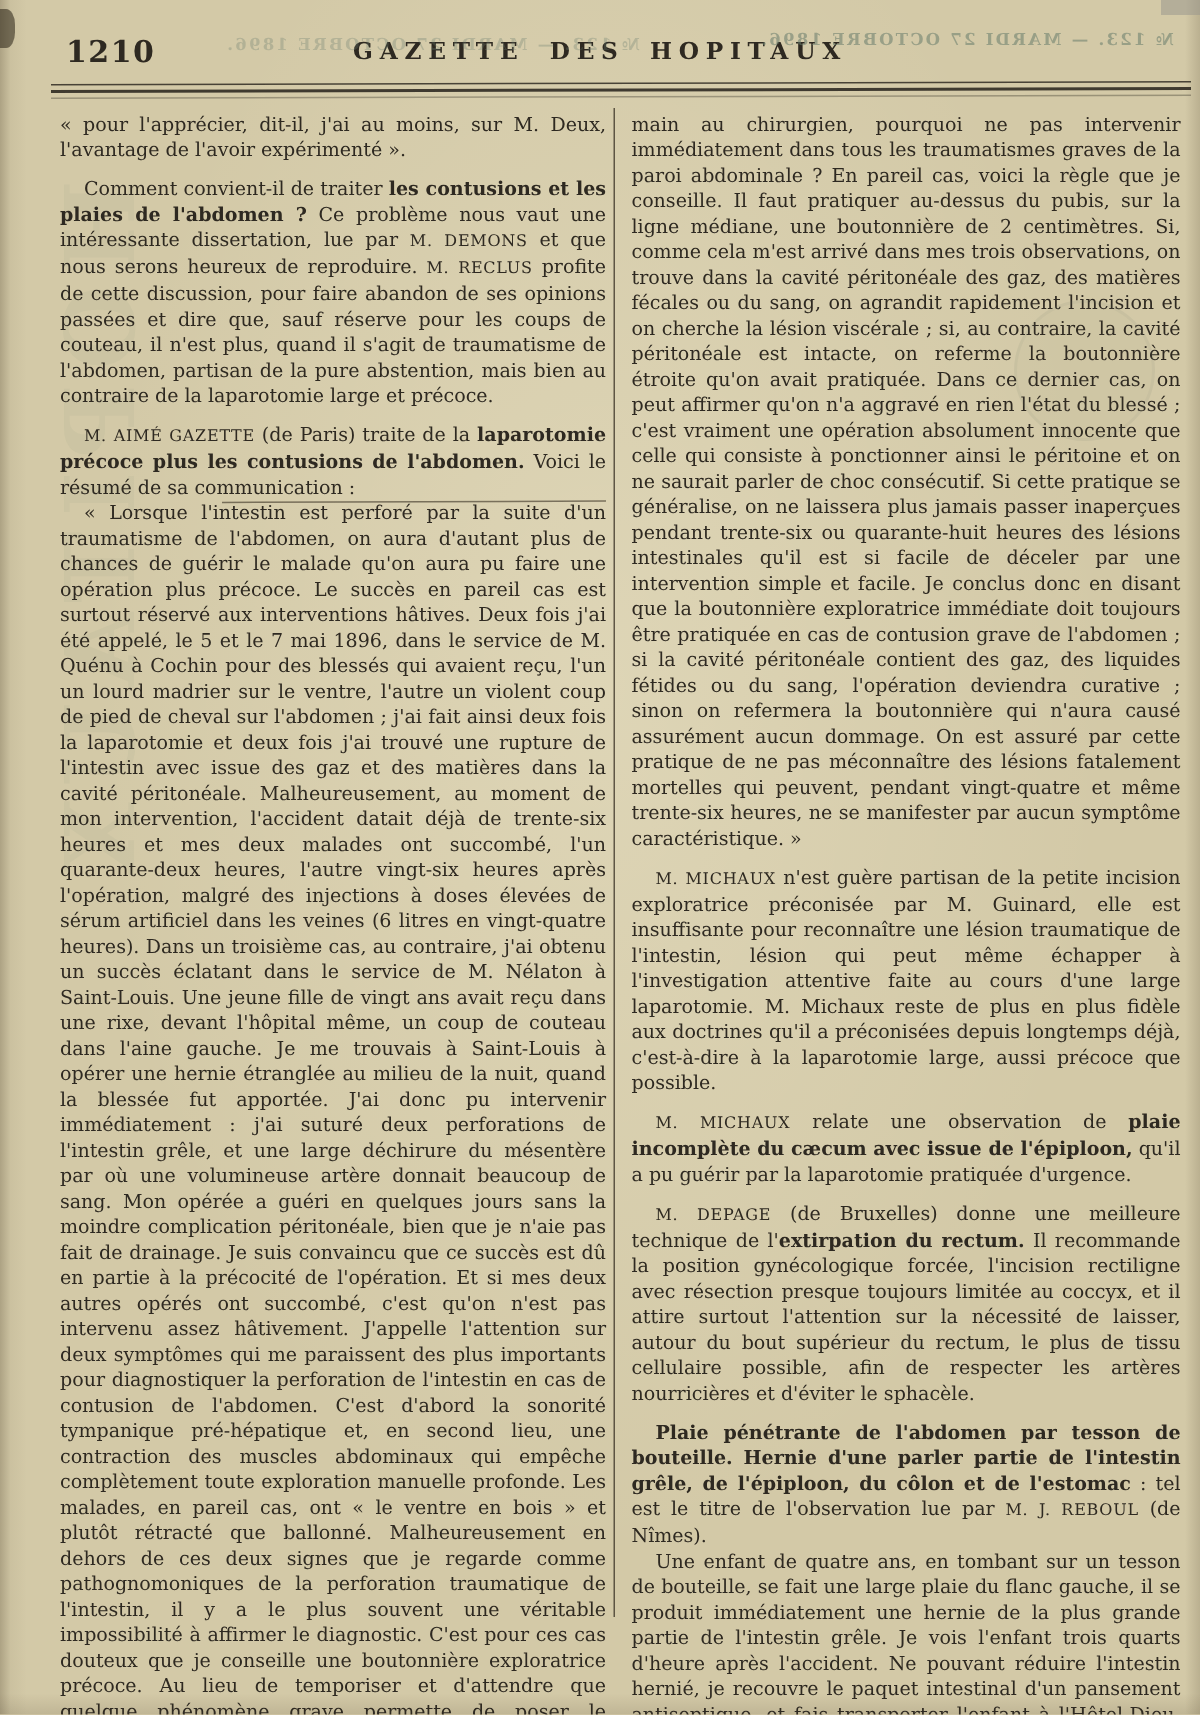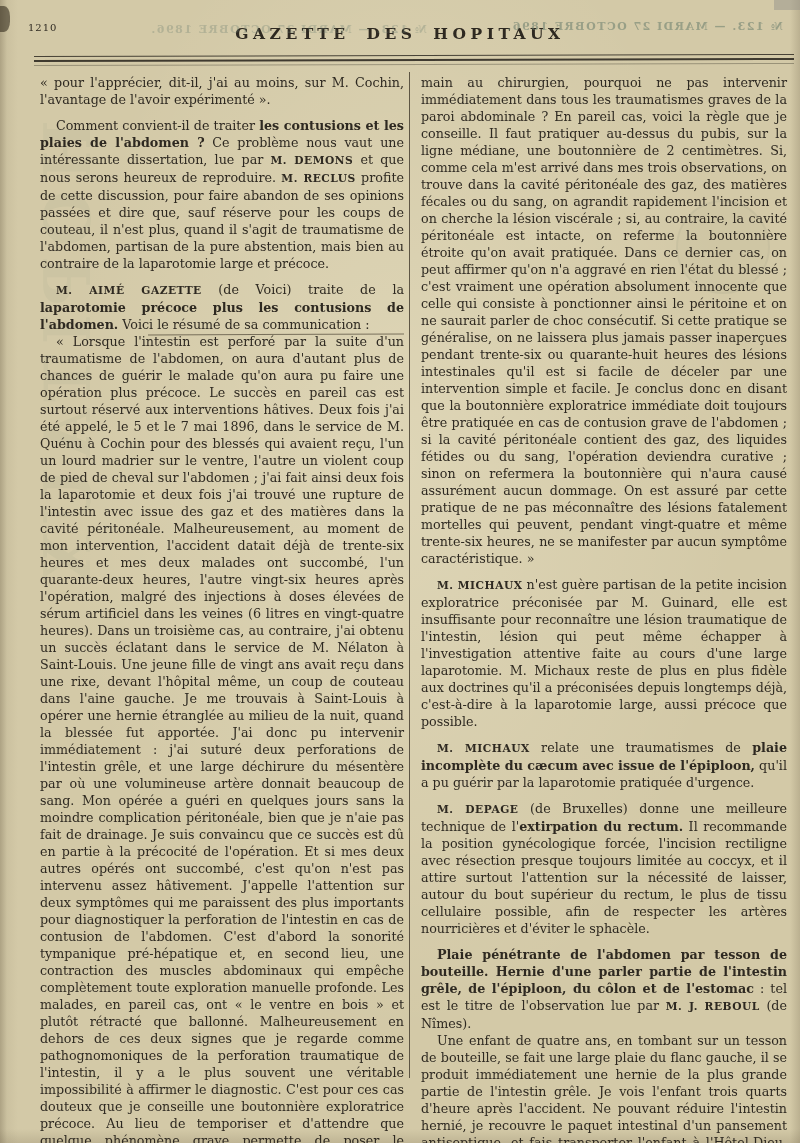--- a/index.html
+++ b/index.html
@@ -13,21 +13,21 @@
     background:
       radial-gradient(ellipse at 50% 40%, rgba(255,250,228,0.25) 0%, rgba(0,0,0,0) 60%),
       linear-gradient(90deg, rgba(74,62,40,0.28) 0px, rgba(74,62,40,0.06) 7px, rgba(0,0,0,0) 18px),
       linear-gradient(270deg, rgba(74,62,40,0.18) 0px, rgba(0,0,0,0) 10px),
       linear-gradient(0deg, rgba(74,62,40,0.14) 0px, rgba(0,0,0,0) 14px),
       #d3c9a7;
     color:#2e2921;
   }
   .corner-tl{position:absolute;left:0;top:6px;width:10px;height:26px;background:rgba(40,32,20,0.55);border-radius:0 60% 60% 0/0 40% 40% 0;}
   .corner-tr{position:absolute;right:0;top:0;width:26px;height:10px;background:rgba(150,148,140,0.5);}
-  .page-num{position:absolute;left:28px;top:22px;font-size:10px;font-weight:normal;letter-spacing:1px;}
+  .page-num{position:absolute;left:44px;top:22px;font-size:20px;font-weight:bold;letter-spacing:1px;}
   .journal-title{
     position:absolute;left:0;top:24px;width:100%;text-align:center;
     font-size:15.5px;font-weight:bold;letter-spacing:4.5px;word-spacing:7px;
   }
   .ghost{
     position:absolute;transform:scaleX(-1);
     color:rgba(104,124,108,0.55);font-size:11px;font-weight:bold;letter-spacing:1.5px;
     white-space:nowrap;
   }
   .ghost-right{right:18px;top:20px;}
@@ -42,21 +42,21 @@
   .rule-1{top:55px;height:1px;opacity:.85;transform:rotate(-0.15deg);}
   .rule-2{top:59px;height:2px;opacity:.9;transform:rotate(-0.15deg);}
   .rule-3{top:64px;height:1px;opacity:.35;transform:rotate(-0.15deg);}
   .divider{position:absolute;left:409px;top:72px;width:1px;height:1006px;background:rgba(52,44,32,0.75);}
   .col{position:absolute;top:74px;font-size:12.7px;line-height:17px;text-align:justify;hyphens:auto;-webkit-hyphens:auto;}
   .col-left{left:40px;width:364px;}
   .col-right{left:421px;width:366px;}
   .col p{margin:0;}
   .col p.indent{text-indent:16px;}
   .col p.space{margin-top:9px;}
-  .sc{font-size:0.84em;letter-spacing:0.5px;font-weight:bold;}
+  .sc{font-size:0.84em;letter-spacing:0.5px;}
   .b{font-weight:bold;}
   .artifact-line{position:absolute;left:148px;top:334px;width:256px;height:1px;background:rgba(55,46,34,0.6);transform:rotate(-0.2deg);}
   .stain-1{position:absolute;right:30px;top:200px;width:90px;height:90px;border-radius:50%;
     border:2px solid rgba(120,130,110,0.08);background:rgba(120,130,110,0.04);}
 </style>
 </head>
 <body>
 
 <div class="page">
   <div class="corner-tl"></div>
@@ -67,30 +67,30 @@
 
   <div class="ghost ghost-right">№ 123. — MARDI 27 OCTOBRE 1896.</div>
   <div class="ghost ghost-left">№ 123. — MARDI 27 OCTOBRE 1896.</div>
   <div class="ghost-vert">HOPITAUX</div>
 
   <div class="rule rule-1"></div>
   <div class="rule rule-2"></div>
   <div class="rule rule-3"></div>
 
   <div class="col col-left" id="col-left">
-      <p><span>« pour l'apprécier, dit-il, j'ai au moins, sur M. Cochin, l'avantage de l'avoir expérimenté ».</span></p>
+      <p><span>« pour l'apprécier, dit-il, j'ai au moins, sur M. Deux, l'avantage de l'avoir expérimenté ».</span></p>
       <p class="indent space"><span>Comment convient-il de traiter </span><span class="b">les contusions et les plaies de l'abdomen ?</span><span> Ce problème nous vaut une intéressante dissertation, lue par </span><span class="sc">M. DEMONS</span><span> et que nous serons heureux de reproduire. </span><span class="sc">M. RECLUS</span><span> profite de cette discussion, pour faire abandon de ses opinions passées et dire que, sauf réserve pour les coups de couteau, il n'est plus, quand il s'agit de traumatisme de l'abdomen, partisan de la pure abstention, mais bien au contraire de la laparotomie large et précoce.</span></p>
-      <p class="indent space"><span class="sc">M. AIMÉ GAZETTE</span><span> (de Voici) traite de la </span><span class="b">laparotomie précoce plus les contusions de l'abdomen.</span><span> Voici le résumé de sa communication :</span></p>
+      <p class="indent space"><span class="sc">M. AIMÉ GAZETTE</span><span> (de Paris) traite de la </span><span class="b">laparotomie précoce plus les contusions de l'abdomen.</span><span> Voici le résumé de sa communication :</span></p>
       <p class="indent"><span>« Lorsque l'intestin est perforé par la suite d'un traumatisme de l'abdomen, on aura d'autant plus de chances de guérir le malade qu'on aura pu faire une opération plus précoce. Le succès en pareil cas est surtout réservé aux interventions hâtives. Deux fois j'ai été appelé, le 5 et le 7 mai 1896, dans le service de M. Quénu à Cochin pour des blessés qui avaient reçu, l'un un lourd madrier sur le ventre, l'autre un violent coup de pied de cheval sur l'abdomen ; j'ai fait ainsi deux fois la laparotomie et deux fois j'ai trouvé une rupture de l'intestin avec issue des gaz et des matières dans la cavité péritonéale. Malheureusement, au moment de mon intervention, l'accident datait déjà de trente-six heures et mes deux malades ont succombé, l'un quarante-deux heures, l'autre vingt-six heures après l'opération, malgré des injections à doses élevées de sérum artificiel dans les veines (6 litres en vingt-quatre heures). Dans un troisième cas, au contraire, j'ai obtenu un succès éclatant dans le service de M. Nélaton à Saint-Louis. Une jeune fille de vingt ans avait reçu dans une rixe, devant l'hôpital même, un coup de couteau dans l'aine gauche. Je me trouvais à Saint-Louis à opérer une hernie étranglée au milieu de la nuit, quand la blessée fut apportée. J'ai donc pu intervenir immédiatement : j'ai suturé deux perforations de l'intestin grêle, et une large déchirure du mésentère par où une volumineuse artère donnait beaucoup de sang. Mon opérée a guéri en quelques jours sans la moindre complication péritonéale, bien que je n'aie pas fait de drainage. Je suis convaincu que ce succès est dû en partie à la précocité de l'opération. Et si mes deux autres opérés ont succombé, c'est qu'on n'est pas intervenu assez hâtivement. J'appelle l'attention sur deux symptômes qui me paraissent des plus importants pour diagnostiquer la perforation de l'intestin en cas de contusion de l'abdomen. C'est d'abord la sonorité tympanique pré-hépatique et, en second lieu, une contraction des muscles abdominaux qui empêche complètement toute exploration manuelle profonde. Les malades, en pareil cas, ont « le ventre en bois » et plutôt rétracté que ballonné. Malheureusement en dehors de ces deux signes que je regarde comme pathognomoniques de la perforation traumatique de l'intestin, il y a le plus souvent une véritable impossibilité à affirmer le diagnostic. C'est pour ces cas douteux que je conseille une boutonnière exploratrice précoce. Au lieu de temporiser et d'attendre que quelque phénomène grave permette de poser le diagnostic et force la</span></p>
     </div>
   <div class="divider"></div>
   <div class="col col-right" id="col-right">
       <p><span>main au chirurgien, pourquoi ne pas intervenir immédiatement dans tous les traumatismes graves de la paroi abdominale ? En pareil cas, voici la règle que je conseille. Il faut pratiquer au-dessus du pubis, sur la ligne médiane, une boutonnière de 2 centimètres. Si, comme cela m'est arrivé dans mes trois observations, on trouve dans la cavité péritonéale des gaz, des matières fécales ou du sang, on agrandit rapidement l'incision et on cherche la lésion viscérale ; si, au contraire, la cavité péritonéale est intacte, on referme la boutonnière étroite qu'on avait pratiquée. Dans ce dernier cas, on peut affirmer qu'on n'a aggravé en rien l'état du blessé ; c'est vraiment une opération absolument innocente que celle qui consiste à ponctionner ainsi le péritoine et on ne saurait parler de choc consécutif. Si cette pratique se généralise, on ne laissera plus jamais passer inaperçues pendant trente-six ou quarante-huit heures des lésions intestinales qu'il est si facile de déceler par une intervention simple et facile. Je conclus donc en disant que la boutonnière exploratrice immédiate doit toujours être pratiquée en cas de contusion grave de l'abdomen ; si la cavité péritonéale contient des gaz, des liquides fétides ou du sang, l'opération deviendra curative ; sinon on refermera la boutonnière qui n'aura causé assurément aucun dommage. On est assuré par cette pratique de ne pas méconnaître des lésions fatalement mortelles qui peuvent, pendant vingt-quatre et même trente-six heures, ne se manifester par aucun symptôme caractéristique. »</span></p>
       <p class="indent space"><span class="sc">M. MICHAUX</span><span> n'est guère partisan de la petite incision exploratrice préconisée par M. Guinard, elle est insuffisante pour reconnaître une lésion traumatique de l'intestin, lésion qui peut même échapper à l'investigation attentive faite au cours d'une large laparotomie. M. Michaux reste de plus en plus fidèle aux doctrines qu'il a préconisées depuis longtemps déjà, c'est-à-dire à la laparotomie large, aussi précoce que possible.</span></p>
-      <p class="indent space"><span class="sc">M. MICHAUX</span><span> relate une traumatismes de </span><span class="b">plaie incomplète du cæcum avec issue de l'épiploon,</span><span> qu'il a pu guérir par la laparotomie pratiquée d'urgence.</span></p>
+      <p class="indent space"><span class="sc">M. MICHAUX</span><span> relate une observation de </span><span class="b">plaie incomplète du cæcum avec issue de l'épiploon,</span><span> qu'il a pu guérir par la laparotomie pratiquée d'urgence.</span></p>
       <p class="indent space"><span class="sc">M. DEPAGE</span><span> (de Bruxelles) donne une meilleure technique de l'</span><span class="b">extirpation du rectum.</span><span> Il recommande la position gynécologique forcée, l'incision rectiligne avec résection presque toujours limitée au coccyx, et il attire surtout l'attention sur la nécessité de laisser, autour du bout supérieur du rectum, le plus de tissu cellulaire possible, afin de respecter les artères nourricières et d'éviter le sphacèle.</span></p>
       <p class="indent space"><span class="b">Plaie pénétrante de l'abdomen par tesson de bouteille. Hernie d'une parler partie de l'intestin grêle, de l'épiploon, du côlon et de l'estomac</span><span> : tel est le titre de l'observation lue par </span><span class="sc">M. J. REBOUL</span><span> (de Nîmes).</span></p>
       <p class="indent"><span>Une enfant de quatre ans, en tombant sur un tesson de bouteille, se fait une large plaie du flanc gauche, il se produit immédiatement une hernie de la plus grande partie de l'intestin grêle. Je vois l'enfant trois quarts d'heure après l'accident. Ne pouvant réduire l'intestin hernié, je recouvre le paquet intestinal d'un pansement antiseptique, et fais transporter l'enfant à l'Hôtel-Dieu, où j'interviens une heure et demie après l'accident. Pendant le transport, la hernie des viscères a augmenté ; en outre des anses intestinales, l'épiploon, une partie du côlon et de l'estomac font hernie à travers la plaie. Anesthésie légère au chloroforme. A cause du volume de l'éventration et de l'étranglement des</span></p>
     </div>
 
   <div class="artifact-line"></div>
   <div class="stain-1"></div>
 </div>
 
 </body></html>

